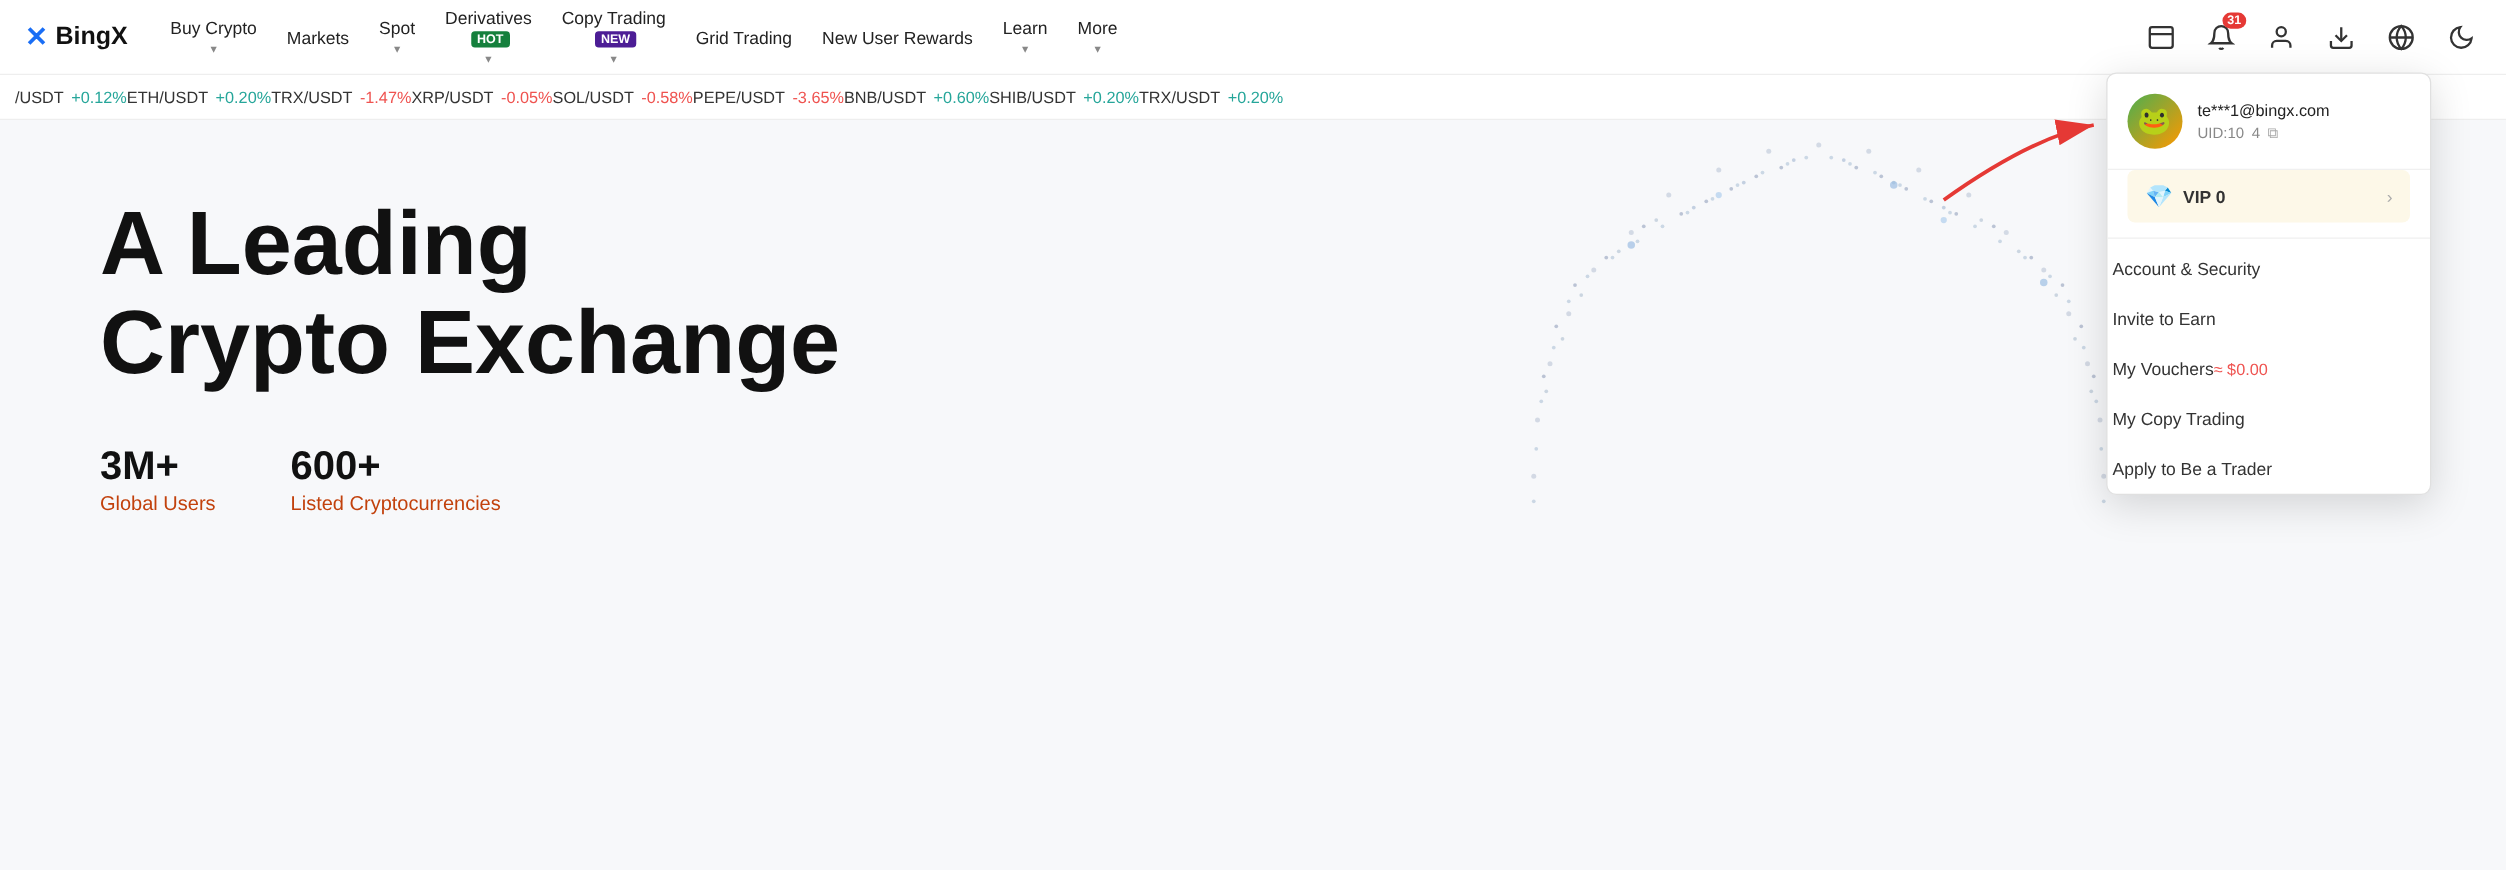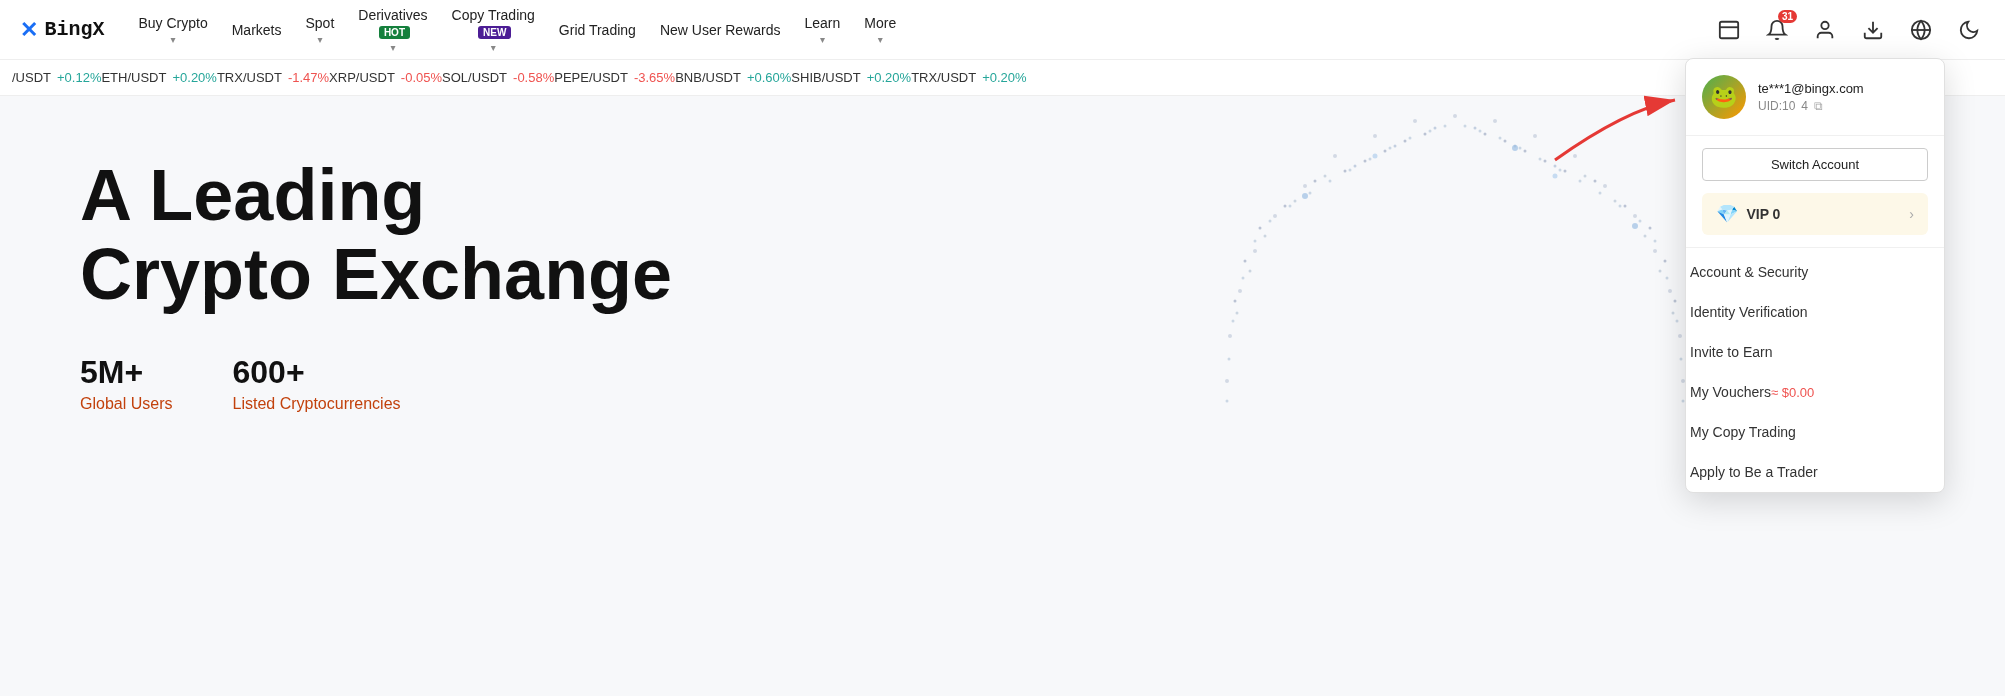--- a/index.html
+++ b/index.html
@@ -8,21 +8,21 @@
     
     .header {
       display: flex; align-items: center;
       height: 60px; padding: 0 20px;
       border-bottom: 1px solid #eee;
       background: #fff;
       position: relative; z-index: 100;
     }
     .logo { display: flex; align-items: center; gap: 6px; margin-right: 24px; }
     .logo-x { color: #1a6ef5; font-weight: 900; font-size: 22px; }
-    .logo-bingx { font-weight: 700; font-size: 20px; color: #111; font-family: Liberation Mono, monospace; }
+    .logo-bingx { font-weight: 700; font-size: 20px; color: #111; }
 
     .nav { display: flex; align-items: center; gap: 4px; flex: 1; }
     .nav-item {
       display: flex; align-items: center; gap: 3px;
       padding: 6px 10px; font-size: 14px; color: #222;
       cursor: pointer; white-space: nowrap;
       border-radius: 4px;
       flex-direction: column;
     }
     .nav-badge {
@@ -401,21 +401,21 @@
     </svg>
   </div>
 
   <div class="hero-content">
     <div class="hero-title">
       <div>A Leading</div>
       <div>Crypto Exchange</div>
     </div>
     <div class="hero-stats">
       <div class="hero-stat">
-        <div class="hero-stat-value">5M+</div>
+        <div class="hero-stat-value">3M+</div>
         <div class="hero-stat-label">Global Users</div>
       </div>
       <div class="hero-stat">
         <div class="hero-stat-value">600+</div>
         <div class="hero-stat-label">Listed Cryptocurrencies</div>
       </div>
     </div>
   </div>
 </div>
 
@@ -427,39 +427,35 @@
       <div class="user-email">te***1@bingx.com</div>
       <div class="user-uid">
         <span>UID:10</span>
         <span>4</span>
         <span class="copy-icon">⧉</span>
       </div>
     </div>
   </div>
 
   
-  <button class="switch-account-btn">Switch Account</button>
 
   
   <div class="vip-bar">
     <div class="vip-left">
       <span class="vip-diamond">💎</span>
       <span class="vip-label">VIP 0</span>
     </div>
     <span class="vip-chevron">›</span>
   </div>
 
   
   <div class="menu-divider"></div>
 
   <div class="menu-item">
     <span>Account &amp; Security</span>
-  </div>
-  <div class="menu-item">
-    <span>Identity Verification</span>
   </div>
   <div class="menu-item">
     <span>Invite to Earn</span>
   </div>
   <div class="menu-item">
     <span>My Vouchers</span>
     <span class="menu-item-right">≈ $0.00</span>
   </div>
   <div class="menu-item">
     <span>My Copy Trading</span>

